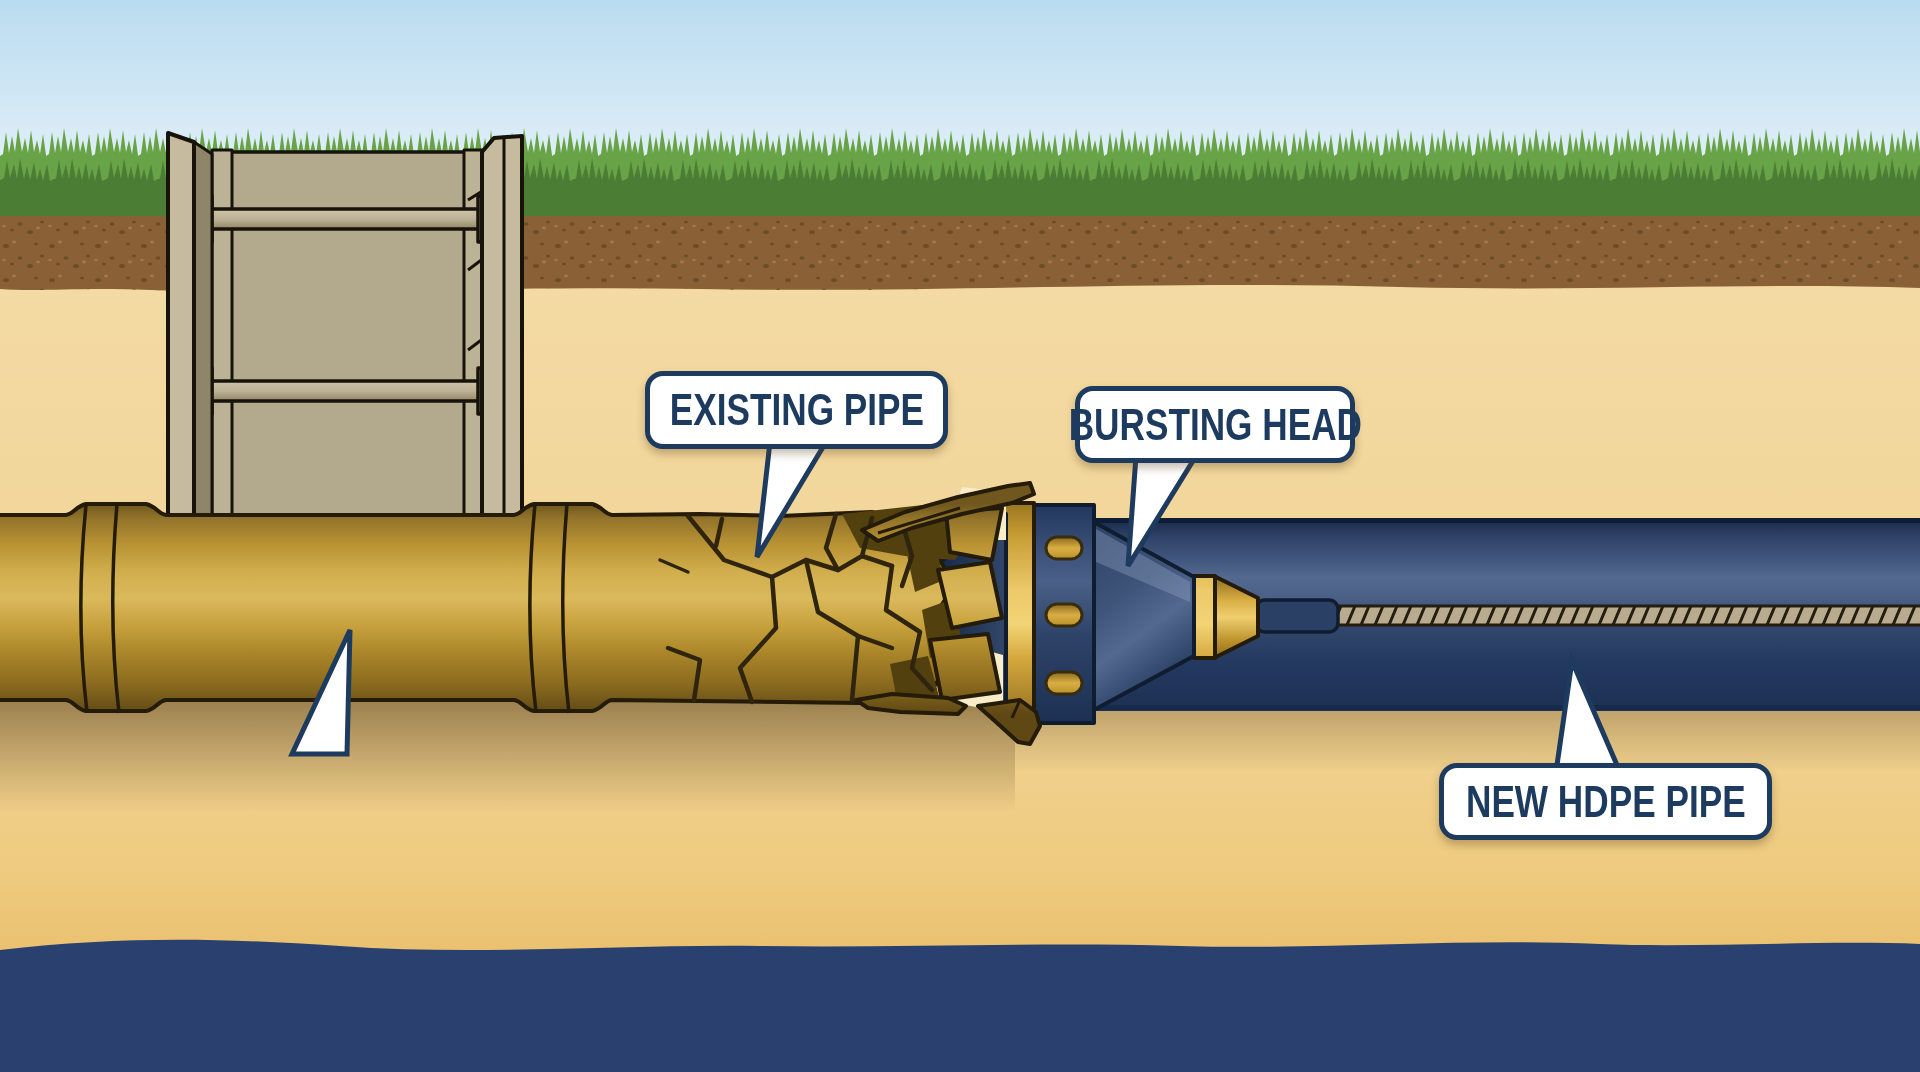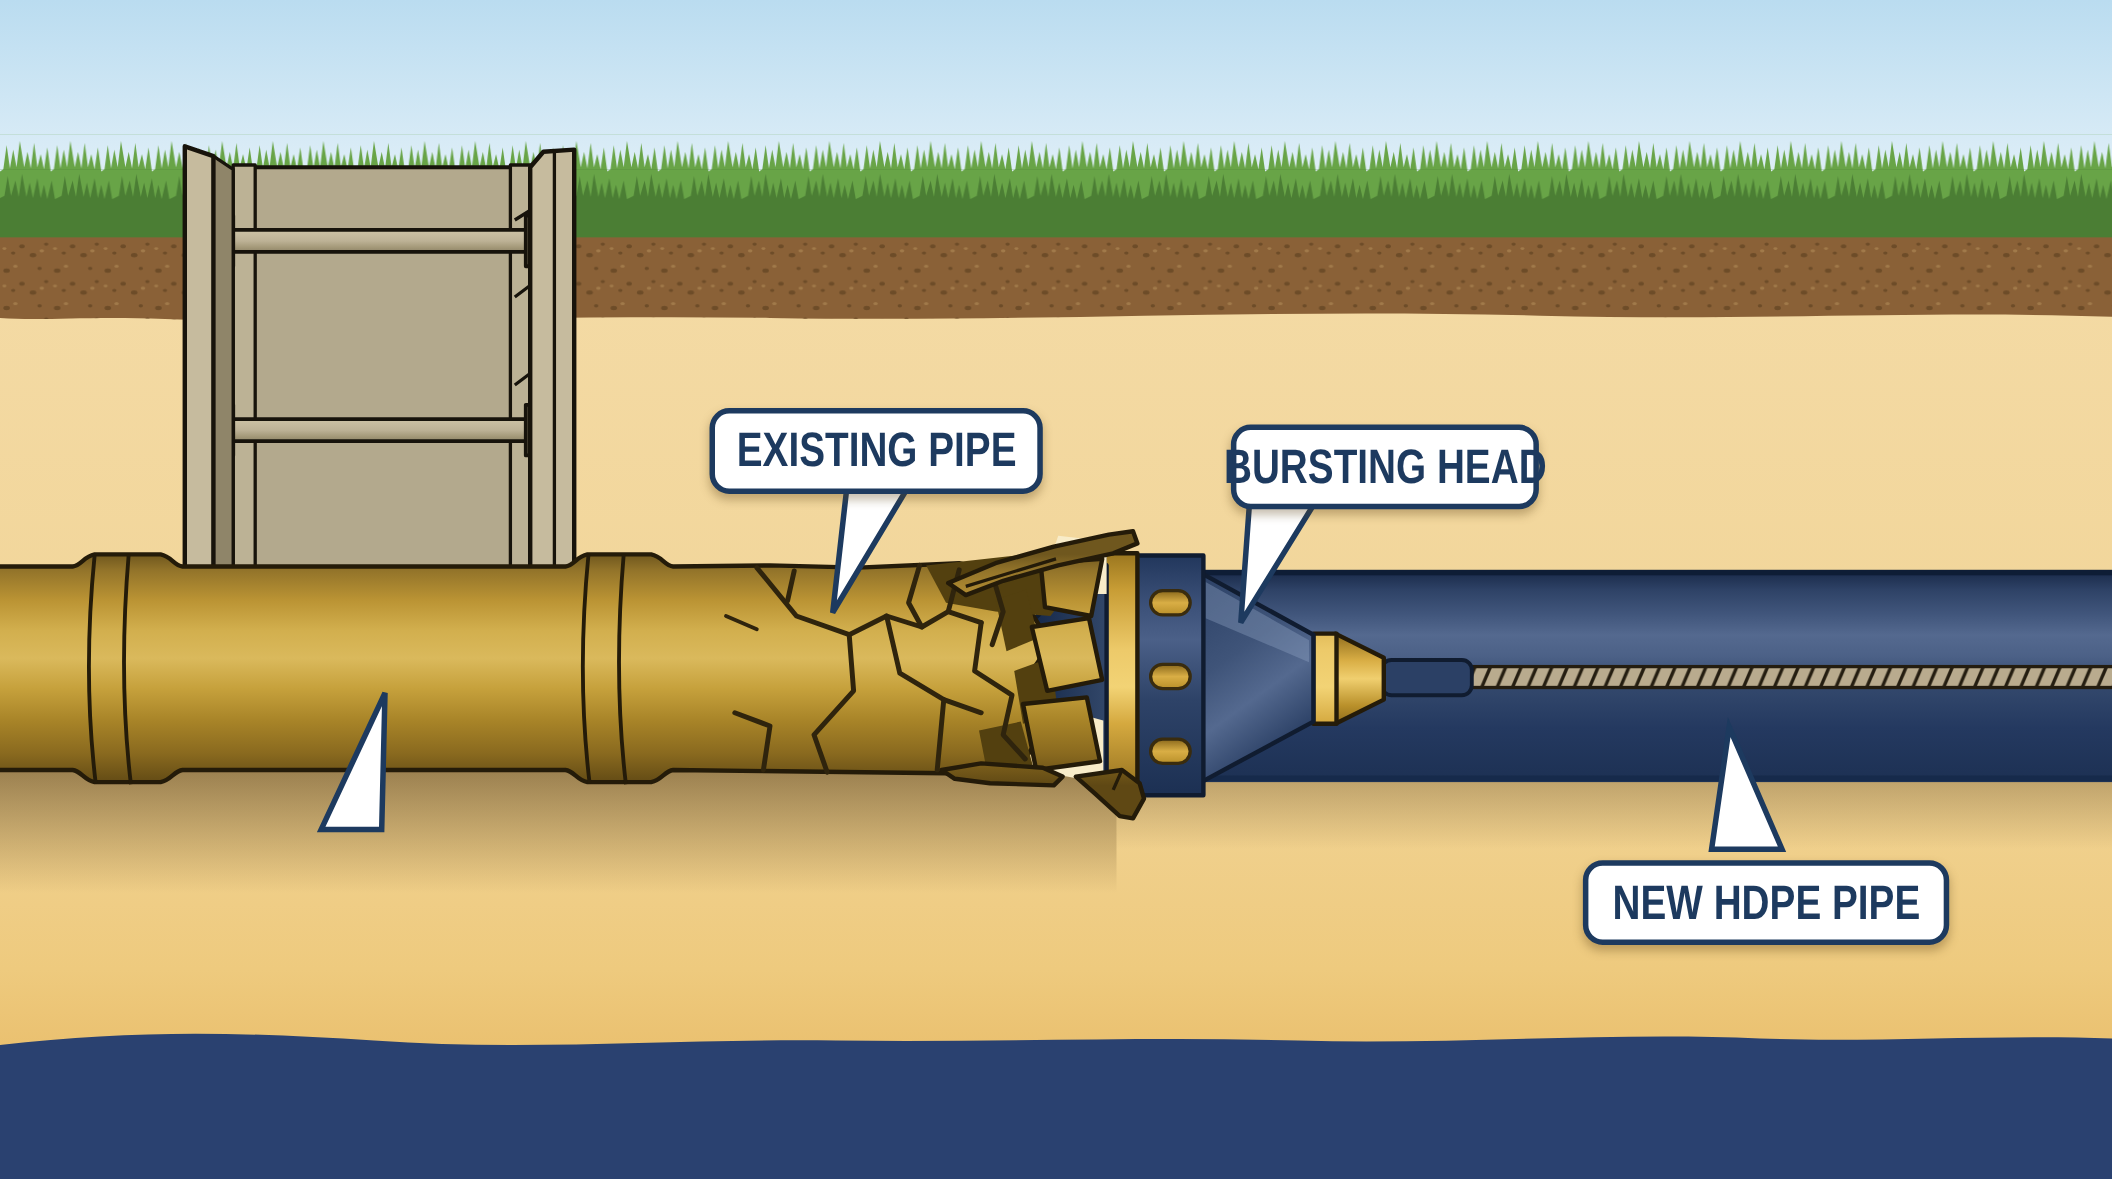--- a/index.html
+++ b/index.html
@@ -15,23 +15,23 @@
     box-shadow:0 5px 9px rgba(95,70,25,0.35);
     z-index:5;
     text-align:right;
   }
   .callout .txt{
     display:inline-block;white-space:nowrap;
     color:#1d3a5f;font-weight:700;font-size:44px;letter-spacing:0px;
     transform:scaleX(0.80);transform-origin:center;
   }
   #callout-existing{left:645px;top:371px;width:303px;height:78px;}
-  #callout-bursting{left:1075px;top:386px;width:280px;height:77px;margin-left:44px;}
+  #callout-bursting{left:1075px;top:386px;width:280px;height:77px;}
   #callout-access{left:177px;top:747px;width:267px;height:76px;}
-  #callout-new{left:1439px;top:782px;width:333px;height:77px;}
+  #callout-new{left:1439px;top:763px;width:333px;height:77px;}
 </style>
 </head>
 <body>
 
 <div id="stage">
 
 <svg id="art" viewBox="0 0 1920 1072" aria-hidden="true">
   <defs>
     <linearGradient id="skyGrad" x1="0" y1="0" x2="0" y2="1">
       <stop offset="0" stop-color="#badcf0"></stop>

